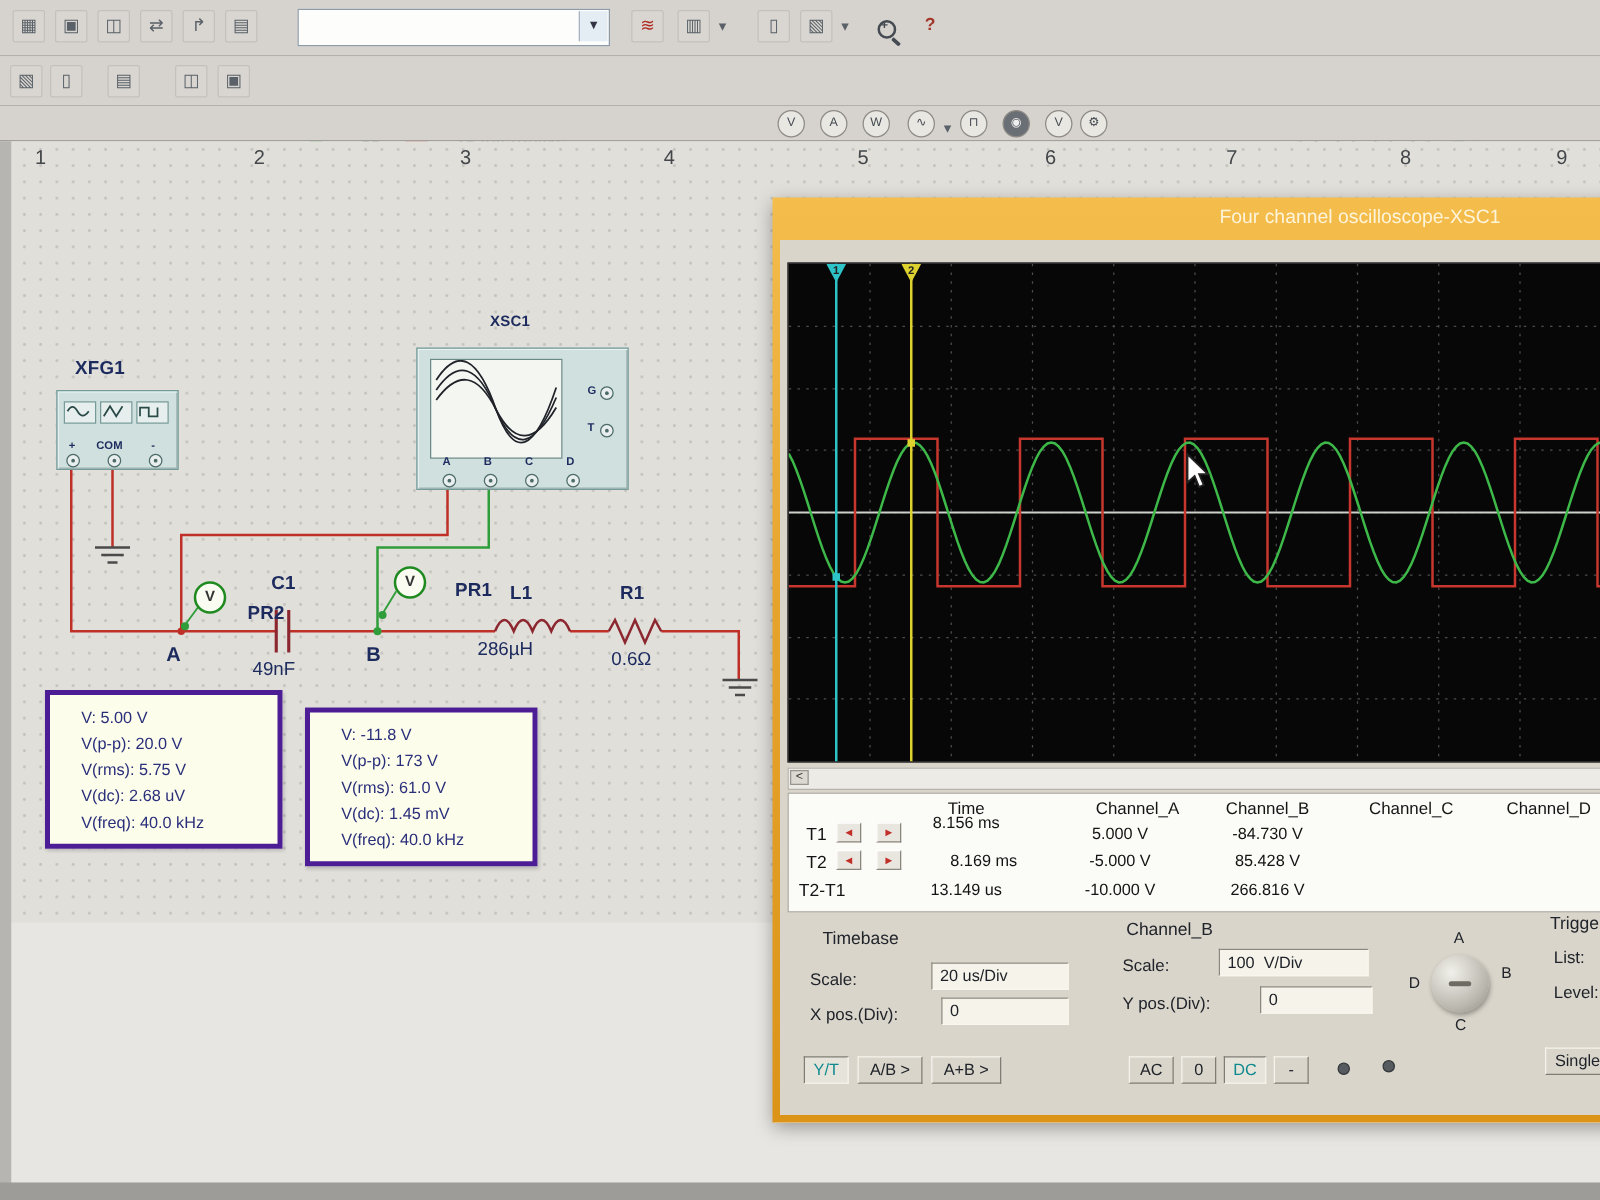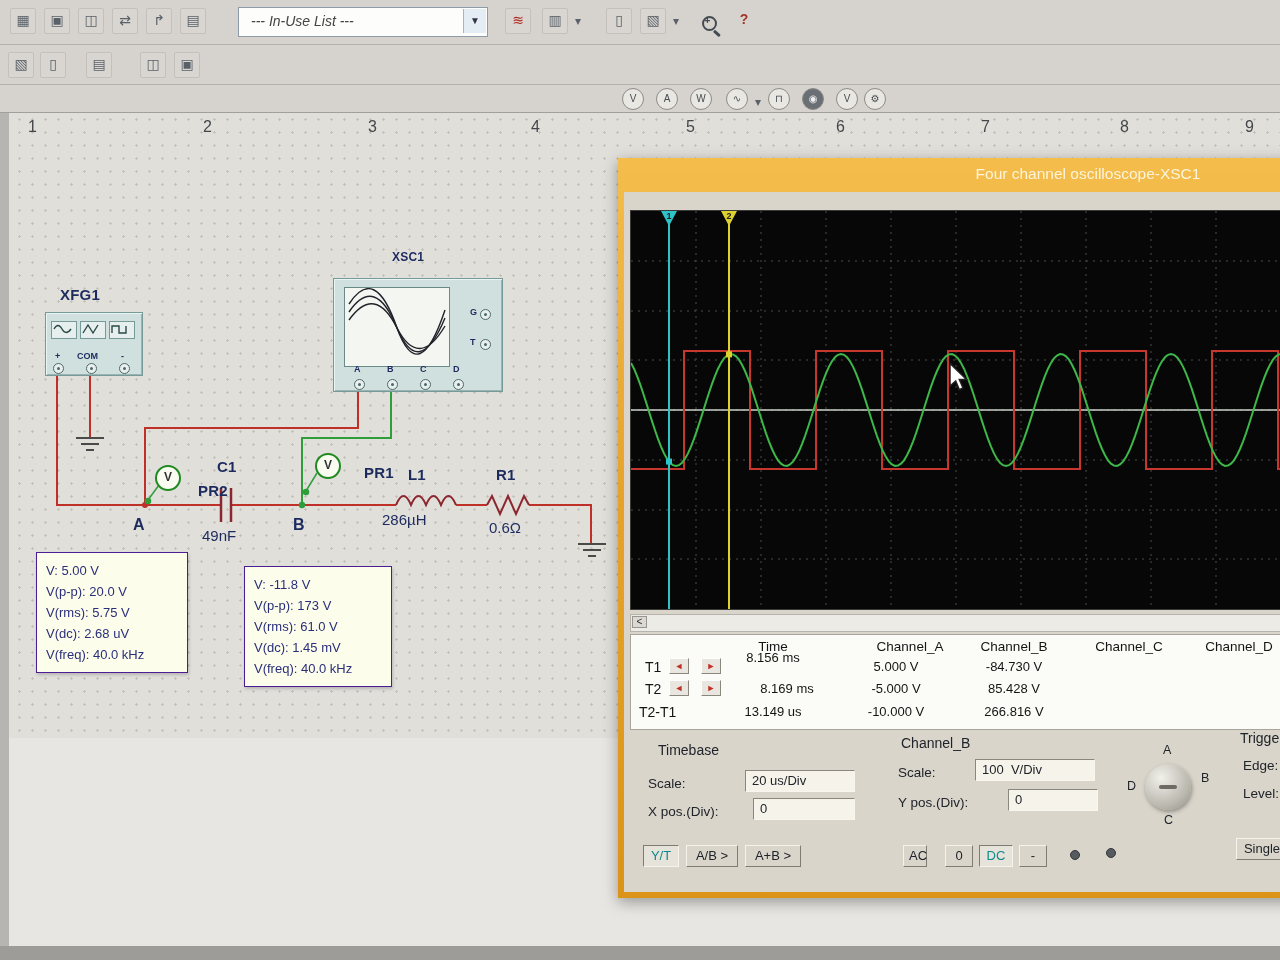--- a/index.html
+++ b/index.html
@@ -44,21 +44,21 @@
   .svalue{position:absolute;color:#1c2a5e;font-size:15px;}
   .nodelabel{position:absolute;color:#1c2a5e;font-size:16px;font-weight:bold;}
   .instr{position:absolute;background:#cfe0de;border:1px solid #769a98;
     box-shadow:inset 1px 1px 0 #e9f5f3,inset -1px -1px 0 #9db3b1;}
   .wavebtn{position:absolute;top:8px;width:24px;height:16px;background:#e6efee;border:1px solid #769a98;}
   .term{position:absolute;width:9px;height:9px;border-radius:50%;background:#e9efee;border:1.5px solid #4c6a68;}
   .term::after{content:"";position:absolute;left:2.5px;top:2.5px;width:3px;height:3px;border-radius:50%;background:#4c6a68;}
   .termlabel{position:absolute;font-size:9px;color:#1c2a5e;font-weight:bold;}
   .probe{position:absolute;width:22px;height:22px;border-radius:50%;border:2px solid #1f8a1f;
     background:#fafcf2;text-align:center;line-height:21px;font-size:12px;font-weight:bold;color:#333;}
-  .readout{position:absolute;background:#fdfdec;border:1px solid #4c1d95;padding:7px 9px;
+  .readout{position:absolute;background:#fdfdec;border:4px solid #4c1d95;padding:7px 25px;
     font-size:13px;line-height:21px;color:#2a2f7a;box-shadow:1px 2px 3px rgba(0,0,0,.18);}
   
   #scope{position:absolute;left:618px;top:158px;width:940px;height:740px;z-index:5;
     background:linear-gradient(180deg,#f4bd4c 0%,#e6a32c 45%,#db9418 100%);
     box-shadow:0 4px 14px rgba(0,0,0,.35);}
   #scope-inner{position:absolute;left:6px;top:34px;right:6px;bottom:6px;background:#d9d5cb;}
   #scope-title{position:absolute;left:0;top:0;width:100%;height:34px;line-height:32px;
     text-align:center;color:#fdf4da;font-size:15.5px;}
   #screen{position:absolute;left:12px;top:52px;width:920px;height:398px;background:#070707;border:1px solid #3a3a3a;}
   .cursorline{position:absolute;top:0;width:2px;height:398px;}
@@ -96,21 +96,20 @@
 <body>
 
 <div id="tbar1" class="tbar">
   <span class="ticon" style="left:10px;top:8px">▦</span>
   <span class="ticon" style="left:44px;top:8px">▣</span>
   <span class="ticon" style="left:78px;top:8px">◫</span>
   <span class="ticon" style="left:112px;top:8px">⇄</span>
   <span class="ticon" style="left:146px;top:8px">↱</span>
   <span class="ticon" style="left:180px;top:8px">▤</span>
   <div class="combo">
-    <span class="txt">--- In-Use List ---</span>
     <span class="arr">▼</span>
   </div>
   <span class="ticon" style="left:505px;top:8px;color:#b02a22">≋</span>
   <span class="ticon" style="left:542px;top:8px">▥</span>
   <span class="ticon small" style="left:568px;top:12px;border:none;background:none">▾</span>
   <span class="ticon" style="left:606px;top:8px">▯</span>
   <span class="ticon" style="left:640px;top:8px">▧</span>
   <span class="ticon small" style="left:666px;top:12px;border:none;background:none">▾</span>
   <span class="mag" style="left:702px;top:16px">
       <b>+</b>
@@ -355,34 +354,34 @@
   <span class="valbox" style="left:135px;top:640px;width:88px">0</span>
   <button class="b3d sel" style="left:25px;top:687px;width:36px">Y/T</button>
   <button class="b3d" style="left:68px;top:687px;width:52px">A/B &gt;</button>
   <button class="b3d" style="left:127px;top:687px;width:56px">A+B &gt;</button>
 
   <span class="ctl-title" style="left:283px;top:577px">Channel_B</span>
   <span class="ctl-label" style="left:280px;top:607px">Scale:</span>
   <span class="valbox" style="left:357px;top:601px;width:106px">100  V/Div</span>
   <span class="ctl-label" style="left:280px;top:637px">Y pos.(Div):</span>
   <span class="valbox" style="left:390px;top:631px;width:76px">0</span>
-  <button class="b3d" style="left:285px;top:687px;width:24px">AC</button>
+  <button class="b3d" style="left:285px;top:687px;width:36px">AC</button>
   <button class="b3d" style="left:327px;top:687px;width:28px">0</button>
   <button class="b3d sel" style="left:361px;top:687px;width:34px">DC</button>
   <button class="b3d" style="left:401px;top:687px;width:28px">-</button>
   <span class="led" style="left:452px;top:692px"></span>
   <span class="led" style="left:488px;top:690px"></span>
 
   <div class="knob"></div>
   <span class="knoblabel" style="left:545px;top:585px">A</span>
   <span class="knoblabel" style="left:583px;top:613px">B</span>
   <span class="knoblabel" style="left:546px;top:655px">C</span>
   <span class="knoblabel" style="left:509px;top:621px">D</span>
 
   <span class="ctl-title" style="left:622px;top:572px">Trigger</span>
-  <span class="ctl-label" style="left:625px;top:600px">Edge:</span>
+  <span class="ctl-label" style="left:625px;top:600px">List:</span>
   <span class="ctl-label" style="left:625px;top:628px">Level:</span>
   <button class="b3d" style="left:618px;top:680px;width:52px">Single</button>
 </div>
 
 <svg id="mouse" width="22" height="30" viewBox="0 0 14 20">
   <polygon points="1,1 1,16 4.8,12.6 7.2,18.4 9.6,17.2 7.2,11.6 12,11.6" fill="#ffffff" stroke="#222" stroke-width="1"></polygon>
 </svg>
 
 </body></html>

